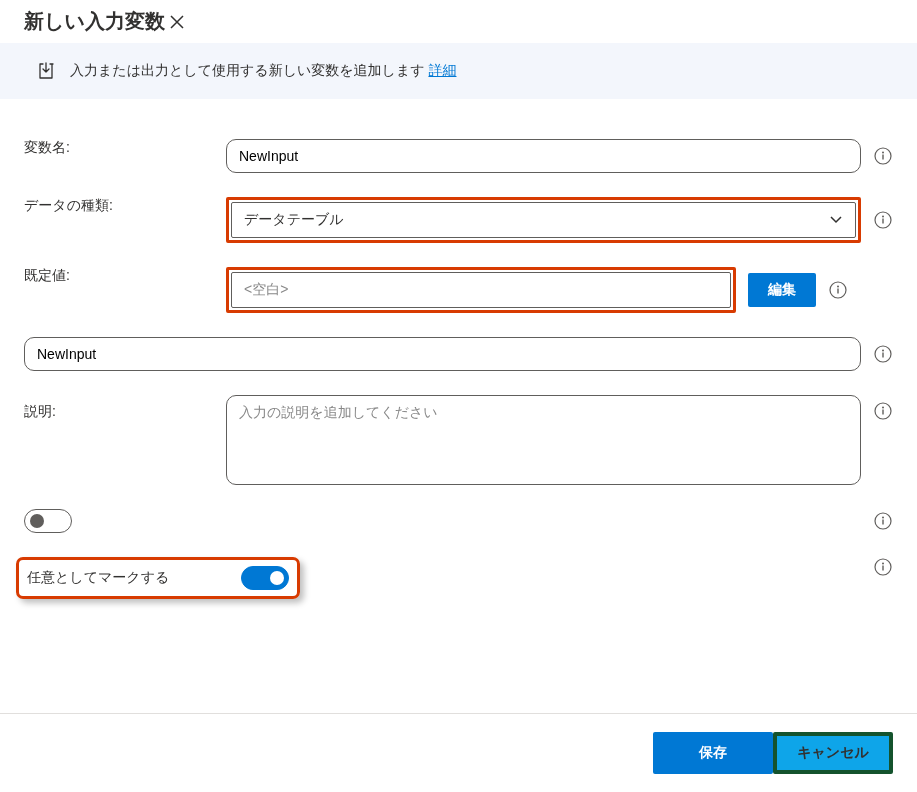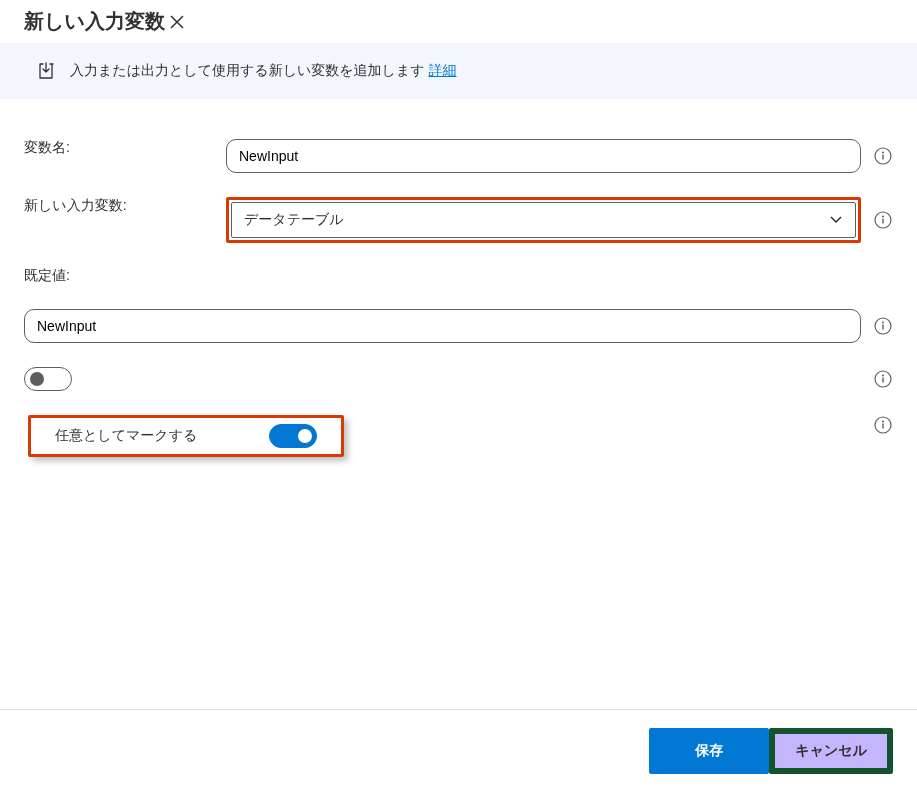--- a/index.html
+++ b/index.html
@@ -101,27 +101,26 @@
     align-items: center;
     cursor: pointer;
   }
   .highlight-red {
     border: 3px solid #d83b01;
     border-radius: 2px;
     padding: 2px;
   }
   .highlight-red-shadow {
     border: 3px solid #d83b01;
-    border-radius: 2px;
-    padding: 6px 24px;
+    border-radius: 7px;
+    padding: 6px 8px;
     box-shadow: 4px 4px 6px rgba(0,0,0,0.25);
     display: inline-flex;
     align-items: center;
     gap: 30px;
-    margin-left: 12px;
   }
   .default-value-row .field-wrap { flex: 1; }
   .default-value-input {
     flex: 1;
     border: 1px solid #605e5c;
     border-radius: 2px;
     padding: 8px 12px;
     font-size: 14px;
     background: #fff;
     color: #888;
@@ -130,23 +129,23 @@
     background: #0078d4;
     color: #fff;
     border: none;
     padding: 8px 20px;
     font-size: 14px;
     font-weight: 600;
     cursor: pointer;
     border-radius: 2px;
   }
   .btn-secondary {
-    background: #c4b5fd;
+    background: #0ea5e9;
     color: #323130;
-    border: 6px solid #14532d;
+    border: 4px solid #14532d;
     padding: 8px 20px;
     font-size: 14px;
     font-weight: 600;
     cursor: pointer;
     border-radius: 2px;
   }
   .toggle {
     width: 48px;
     height: 24px;
     border-radius: 12px;
@@ -214,21 +213,21 @@
         <svg viewBox="0 0 18 18">
             <circle cx="9" cy="9" r="8" stroke="#605e5c" stroke-width="1.2" fill="none"></circle>
             <circle cx="9" cy="5.5" r="1" fill="#605e5c"></circle>
             <rect x="8.3" y="7.5" width="1.4" height="5" fill="#605e5c"></rect>
           </svg>
       </div>
     </div>
   </div>
 
   <div class="row">
-    <div class="label">新しい入力変数:</div>
+    <div class="label">データの種類:</div>
     <div class="field-wrap">
       <div class="highlight-red" style="flex:1;">
         <div class="select">
           <span>データテーブル</span>
           <span class="chevron">
             <svg viewBox="0 0 14 14">
                 <path d="M2 5 L7 10 L12 5" stroke="#323130" stroke-width="1.5" fill="none"></path>
               </svg>
           </span>
         </div>
@@ -238,35 +237,61 @@
             <circle cx="9" cy="9" r="8" stroke="#605e5c" stroke-width="1.2" fill="none"></circle>
             <circle cx="9" cy="5.5" r="1" fill="#605e5c"></circle>
             <rect x="8.3" y="7.5" width="1.4" height="5" fill="#605e5c"></rect>
           </svg>
       </div>
     </div>
   </div>
 
   <div class="row default-value-row">
     <div class="label">既定値:</div>
+    <div class="field-wrap">
+      <div class="highlight-red" style="flex:1; max-width:510px;">
+        <div class="default-value-input">&lt;空白&gt;</div>
+      </div>
+      <button class="btn-primary">編集</button>
+      <div class="info-btn">
+        <svg viewBox="0 0 18 18">
+            <circle cx="9" cy="9" r="8" stroke="#605e5c" stroke-width="1.2" fill="none"></circle>
+            <circle cx="9" cy="5.5" r="1" fill="#605e5c"></circle>
+            <rect x="8.3" y="7.5" width="1.4" height="5" fill="#605e5c"></rect>
+          </svg>
+      </div>
+    </div>
   </div>
 
   <div class="row">
     <div class="field-wrap">
       <input class="text" value="NewInput" style="">
       <div class="info-btn">
         <svg viewBox="0 0 18 18">
             <circle cx="9" cy="9" r="8" stroke="#605e5c" stroke-width="1.2" fill="none"></circle>
             <circle cx="9" cy="5.5" r="1" fill="#605e5c"></circle>
             <rect x="8.3" y="7.5" width="1.4" height="5" fill="#605e5c"></rect>
           </svg>
       </div>
     </div>
   </div>
 
+  <div class="row align-top">
+    <div class="label">説明:</div>
+    <div class="field-wrap" style="align-items:flex-start;">
+      <textarea class="text" placeholder="入力の説明を追加してください" style=""></textarea>
+      <div class="info-btn" style="margin-top:6px;">
+        <svg viewBox="0 0 18 18">
+            <circle cx="9" cy="9" r="8" stroke="#605e5c" stroke-width="1.2" fill="none"></circle>
+            <circle cx="9" cy="5.5" r="1" fill="#605e5c"></circle>
+            <rect x="8.3" y="7.5" width="1.4" height="5" fill="#605e5c"></rect>
+          </svg>
+      </div>
+    </div>
+  </div>
 
   <div class="row">
     <div class="field-wrap">
       <div class="toggle">
         <div class="knob"></div>
       </div>
       <div style="flex:1;"></div>
       <div class="info-btn">
         <svg viewBox="0 0 18 18">
             <circle cx="9" cy="9" r="8" stroke="#605e5c" stroke-width="1.2" fill="none"></circle>

